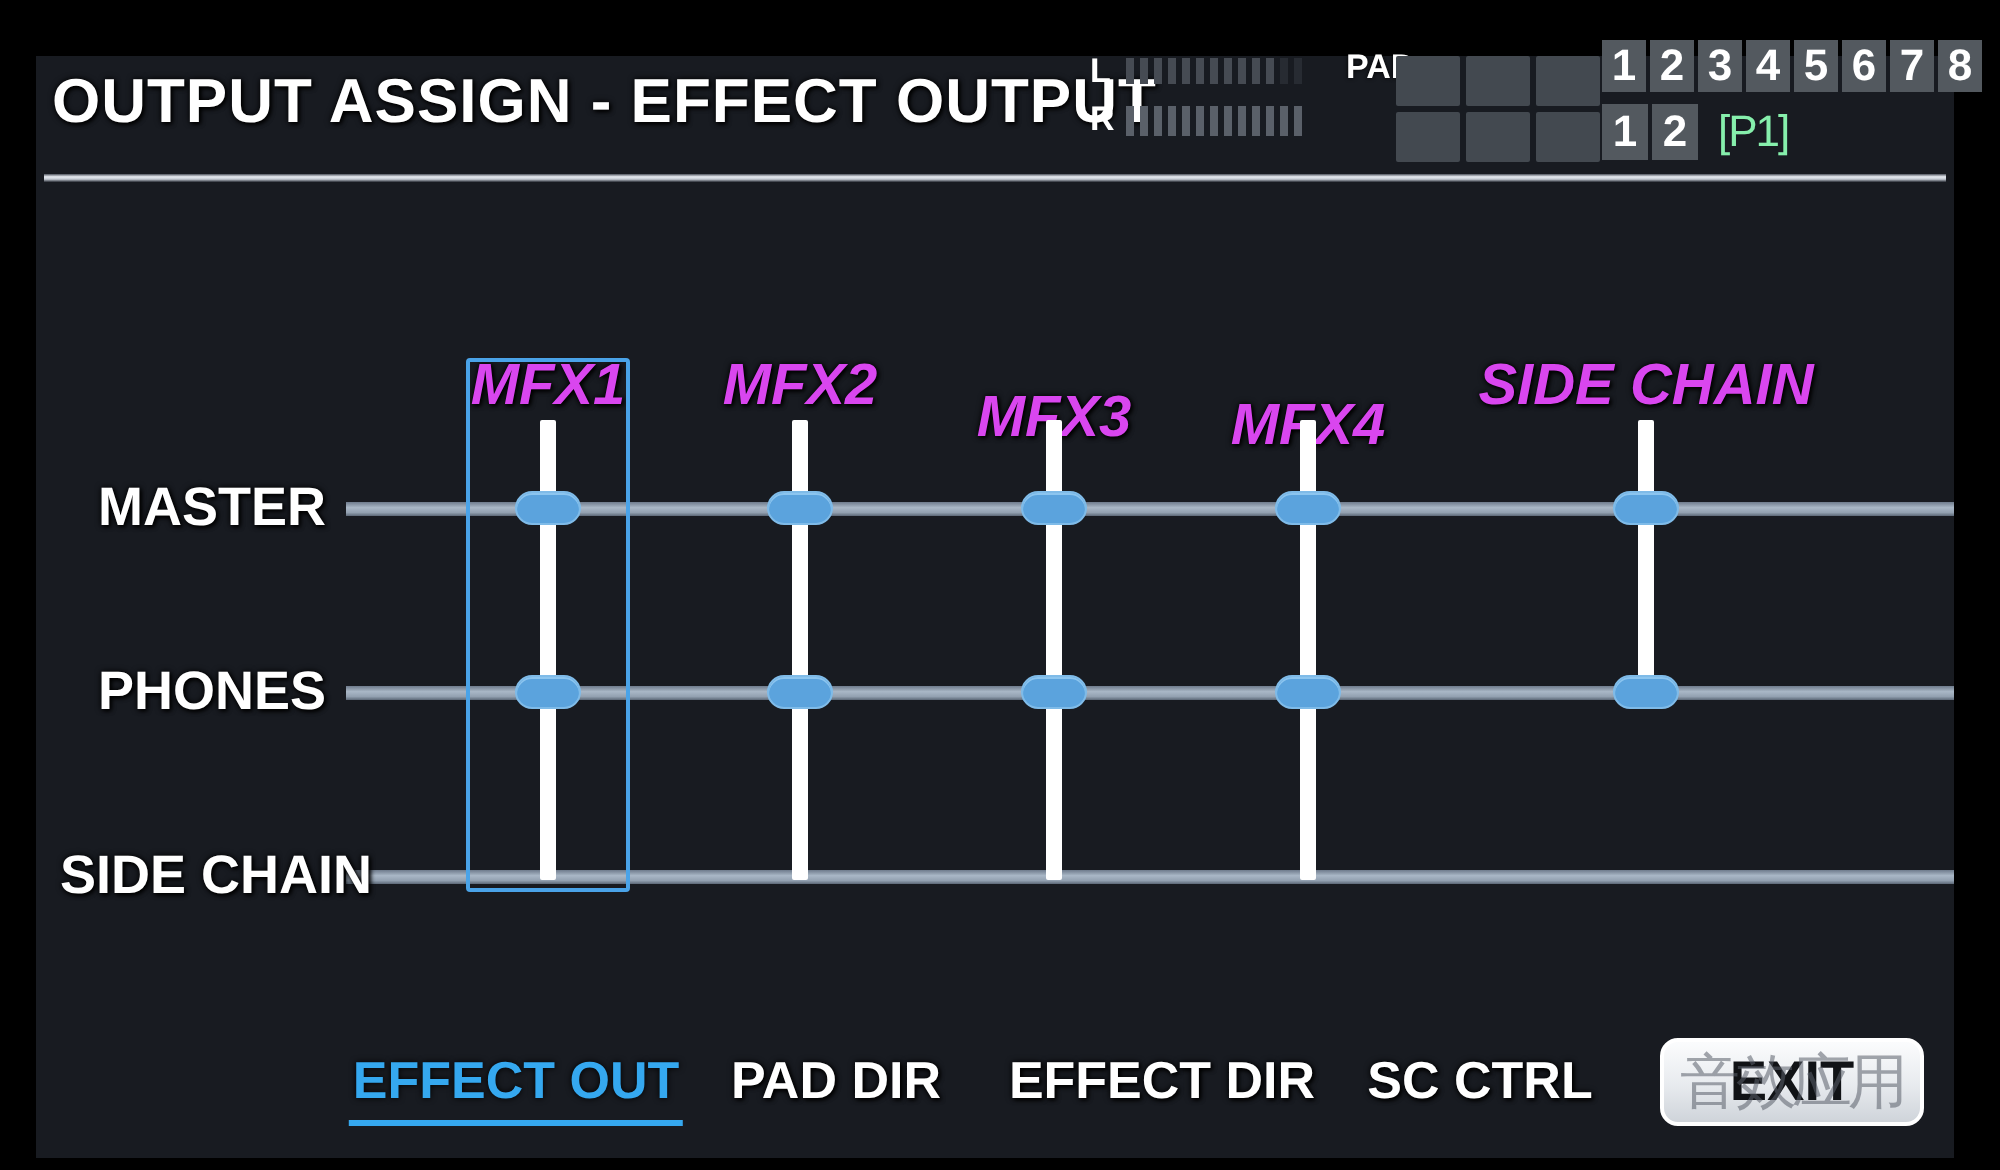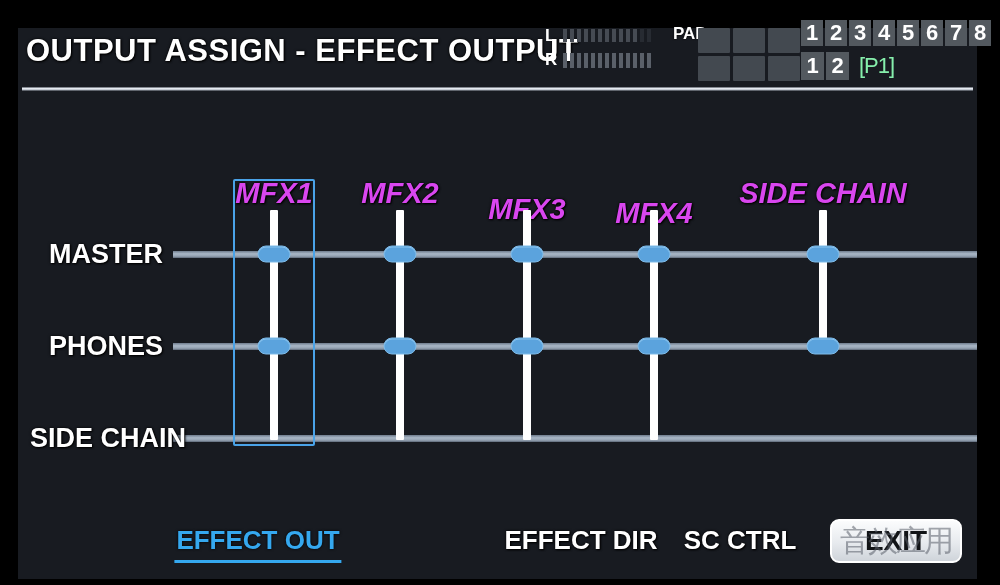--- a/index.html
+++ b/index.html
@@ -252,17 +252,18 @@
       <div class="node" style="left: 805px; top: 163px;"></div>
       <div class="node" style="left: 805px; top: 255px;"></div>
     </div>
 
   <div id="footer">
     <div id="exit-button">
       <div id="exit-label">EXIT</div>
       <div id="exit-watermark">音效应用</div>
     </div>
       <div class="tab active" style="left: 240px;">EFFECT OUT</div>
+      <div class="tab" style="left: 400px;">PAD DIR</div>
       <div class="tab" style="left: 563px;">EFFECT DIR</div>
       <div class="tab" style="left: 722px;">SC CTRL</div>
     </div>
 
 </div>
 
 </body></html>

